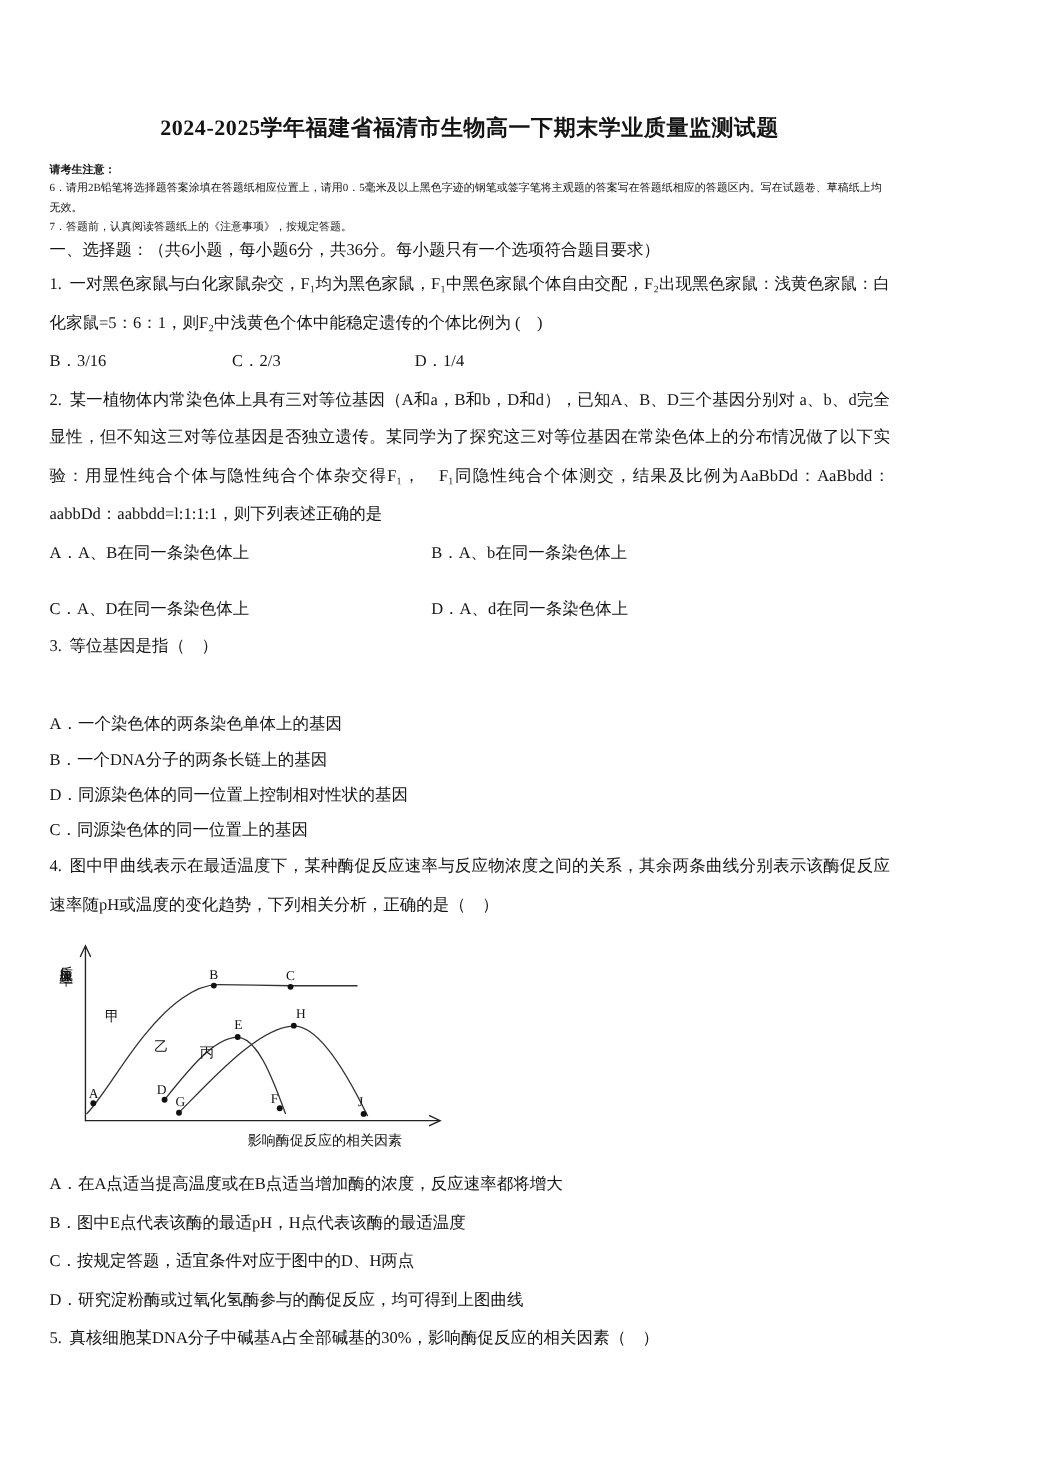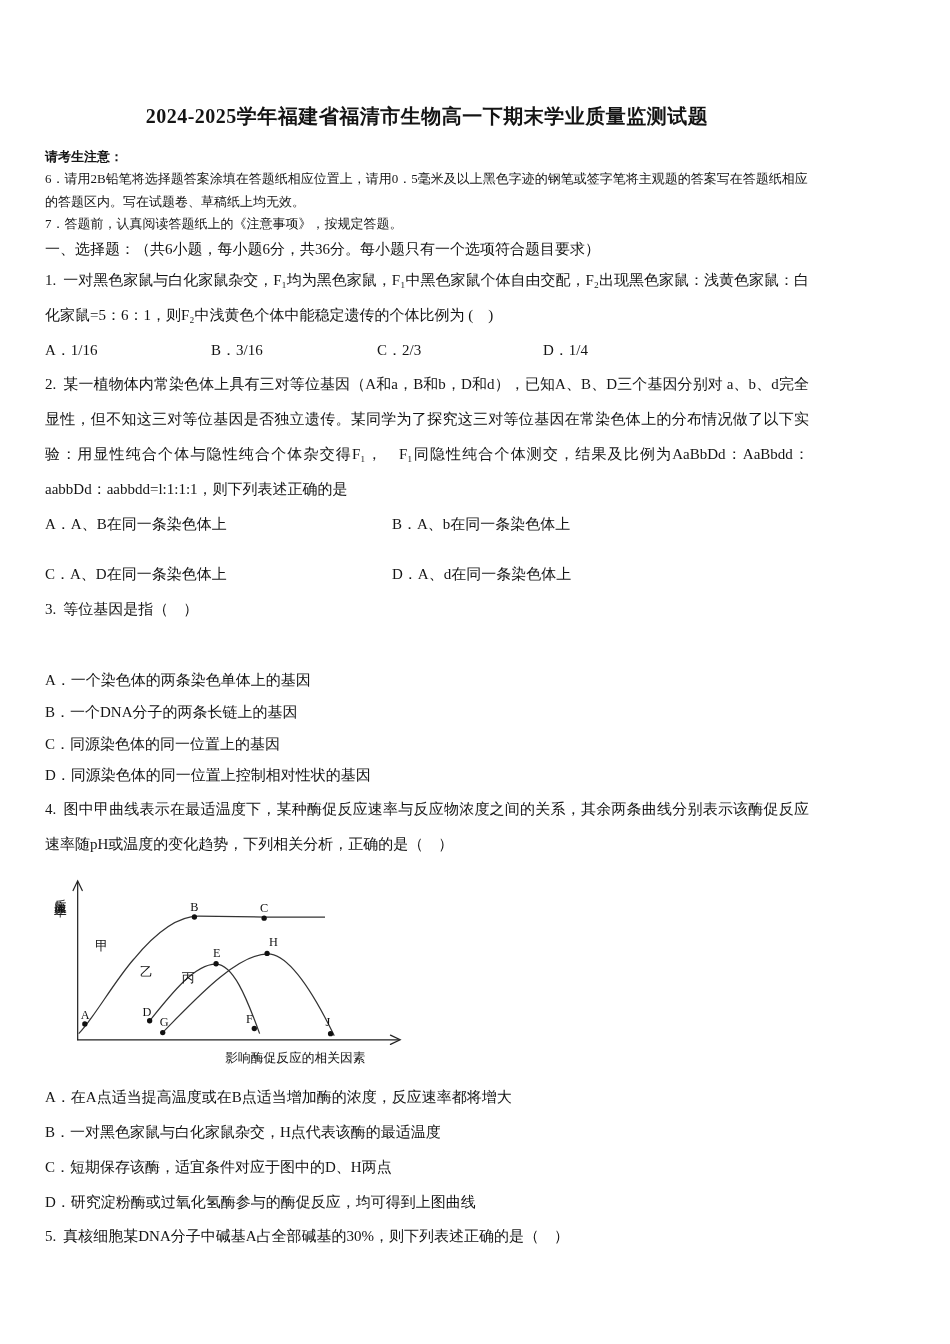--- a/index.html
+++ b/index.html
@@ -4,21 +4,21 @@
 <style>
   * { margin:0; padding:0; box-sizing:border-box; }
   html, body { background:#ffffff; }
   body { width:950px; }
   .page {
     width:854px; min-height:1344px; background:#fff; color:#141414;
     font-family:"Liberation Serif","DejaVu Serif",serif;
     padding:103px 45px 40px 45px;
   }
   .title { font-size:20px; font-weight:bold; text-align:center; margin-bottom:16px; letter-spacing:0.5px; }
-  .notice p { font-size:13px; line-height:1.73; }
+  .notice p { font-size:10px; line-height:1.73; }
   .bold { font-weight:bold; }
   .section { font-size:15px; line-height:1.8; margin-top:0; }
   .qtext { font-size:15px; line-height:2.32; text-align:justify; }
   .qnum { padding-right:7px; }
   .opts { font-size:15px; line-height:2.32; }
   .opts-grid4 { display:grid; grid-template-columns:166px 166px 166px auto; }
   .opts-grid2 { display:grid; grid-template-columns:331px auto;gap:16px; }
   .opts-list .opt { display:block; }
   .tight { line-height:2.12;margin-top:38px; }
   .figure { margin:4px 0 6px 2px; }
@@ -42,21 +42,20 @@
     <p class="bold">请考生注意：</p>
     <p>6．请用2B铅笔将选择题答案涂填在答题纸相应位置上，请用0．5毫米及以上黑色字迹的钢笔或签字笔将主观题的答案写在答题纸相应的答题区内。写在试题卷、草稿纸上均无效。</p>
     <p>7．答题前，认真阅读答题纸上的《注意事项》，按规定答题。</p>
   </div>
 
   <p class="section">一、选择题：（共6小题，每小题6分，共36分。每小题只有一个选项符合题目要求）</p>
 
   <div class="question">
     <p class="qtext"><span class="qnum">1.</span><span>一对黑色家鼠与白化家鼠杂交，F₁均为黑色家鼠，F₁中黑色家鼠个体自由交配，F₂出现黑色家鼠：浅黄色家鼠：白化家鼠=5：6：1，则F₂中浅黄色个体中能稳定遗传的个体比例为 (　)</span></p>
     <div class="opts opts-grid4">
-      <span class="opt">A．1/16</span>
       <span class="opt">B．3/16</span>
       <span class="opt">C．2/3</span>
       <span class="opt">D．1/4</span>
     </div>
   </div>
 
   <div class="question">
     <p class="qtext"><span class="qnum">2.</span><span>某一植物体内常染色体上具有三对等位基因（A和a，B和b，D和d），已知A、B、D三个基因分别对 a、b、d完全显性，但不知这三对等位基因是否独立遗传。某同学为了探究这三对等位基因在常染色体上的分布情况做了以下实验：用显性纯合个体与隐性纯合个体杂交得F₁，　F₁同隐性纯合个体测交，结果及比例为AaBbDd：AaBbdd：aabbDd：aabbdd=l:1:1:1，则下列表述正确的是</span></p>
     <div class="opts opts-grid2">
       <span class="opt">A．A、B在同一条染色体上</span>
@@ -64,22 +63,22 @@
       <span class="opt">C．A、D在同一条染色体上</span>
       <span class="opt">D．A、d在同一条染色体上</span>
     </div>
   </div>
 
   <div class="question">
     <p class="qtext"><span class="qnum">3.</span><span>等位基因是指（　）</span></p>
     <div class="opts opts-list tight">
       <span class="opt">A．一个染色体的两条染色单体上的基因</span>
       <span class="opt">B．一个DNA分子的两条长链上的基因</span>
+      <span class="opt">D．同源染色体的同一位置上控制相对性状的基因</span>
       <span class="opt">C．同源染色体的同一位置上的基因</span>
-      <span class="opt">D．同源染色体的同一位置上控制相对性状的基因</span>
     </div>
   </div>
 
   <div class="question">
     <p class="qtext"><span class="qnum">4.</span><span>图中甲曲线表示在最适温度下，某种酶促反应速率与反应物浓度之间的关系，其余两条曲线分别表示该酶促反应速率随pH或温度的变化趋势，下列相关分析，正确的是（　）</span></p>
 
     <div class="figure">
       <svg width="368" viewBox="0 0 360 200" xmlns="http://www.w3.org/2000/svg">
 
         <path class="axis" d="M30,170 L344,170"></path>
@@ -115,23 +114,23 @@
             <text x="272.4" y="157.0" class="ptlabel">J</text>
             <text x="47.3" y="81.7" class="curvelabel">甲</text>
             <text x="91.1" y="108.0" class="curvelabel">乙</text>
             <text x="131.8" y="113.0" class="curvelabel">丙</text>
           </g>
       </svg>
     </div>
 
     <div class="opts opts-list">
       <span class="opt">A．在A点适当提高温度或在B点适当增加酶的浓度，反应速率都将增大</span>
-      <span class="opt">B．一对黑色家鼠与白化家鼠杂交，H点代表该酶的最适温度</span>
-      <span class="opt">C．短期保存该酶，适宜条件对应于图中的D、H两点</span>
+      <span class="opt">B．图中E点代表该酶的最适pH，H点代表该酶的最适温度</span>
+      <span class="opt">C．按规定答题，适宜条件对应于图中的D、H两点</span>
       <span class="opt">D．研究淀粉酶或过氧化氢酶参与的酶促反应，均可得到上图曲线</span>
     </div>
   </div>
 
   <div class="question">
-    <p class="qtext"><span class="qnum">5.</span><span>真核细胞某DNA分子中碱基A占全部碱基的30%，则下列表述正确的是（　）</span></p>
+    <p class="qtext"><span class="qnum">5.</span><span>真核细胞某DNA分子中碱基A占全部碱基的30%，影响酶促反应的相关因素（　）</span></p>
   </div>
 
 </div>
 
 </body></html>

